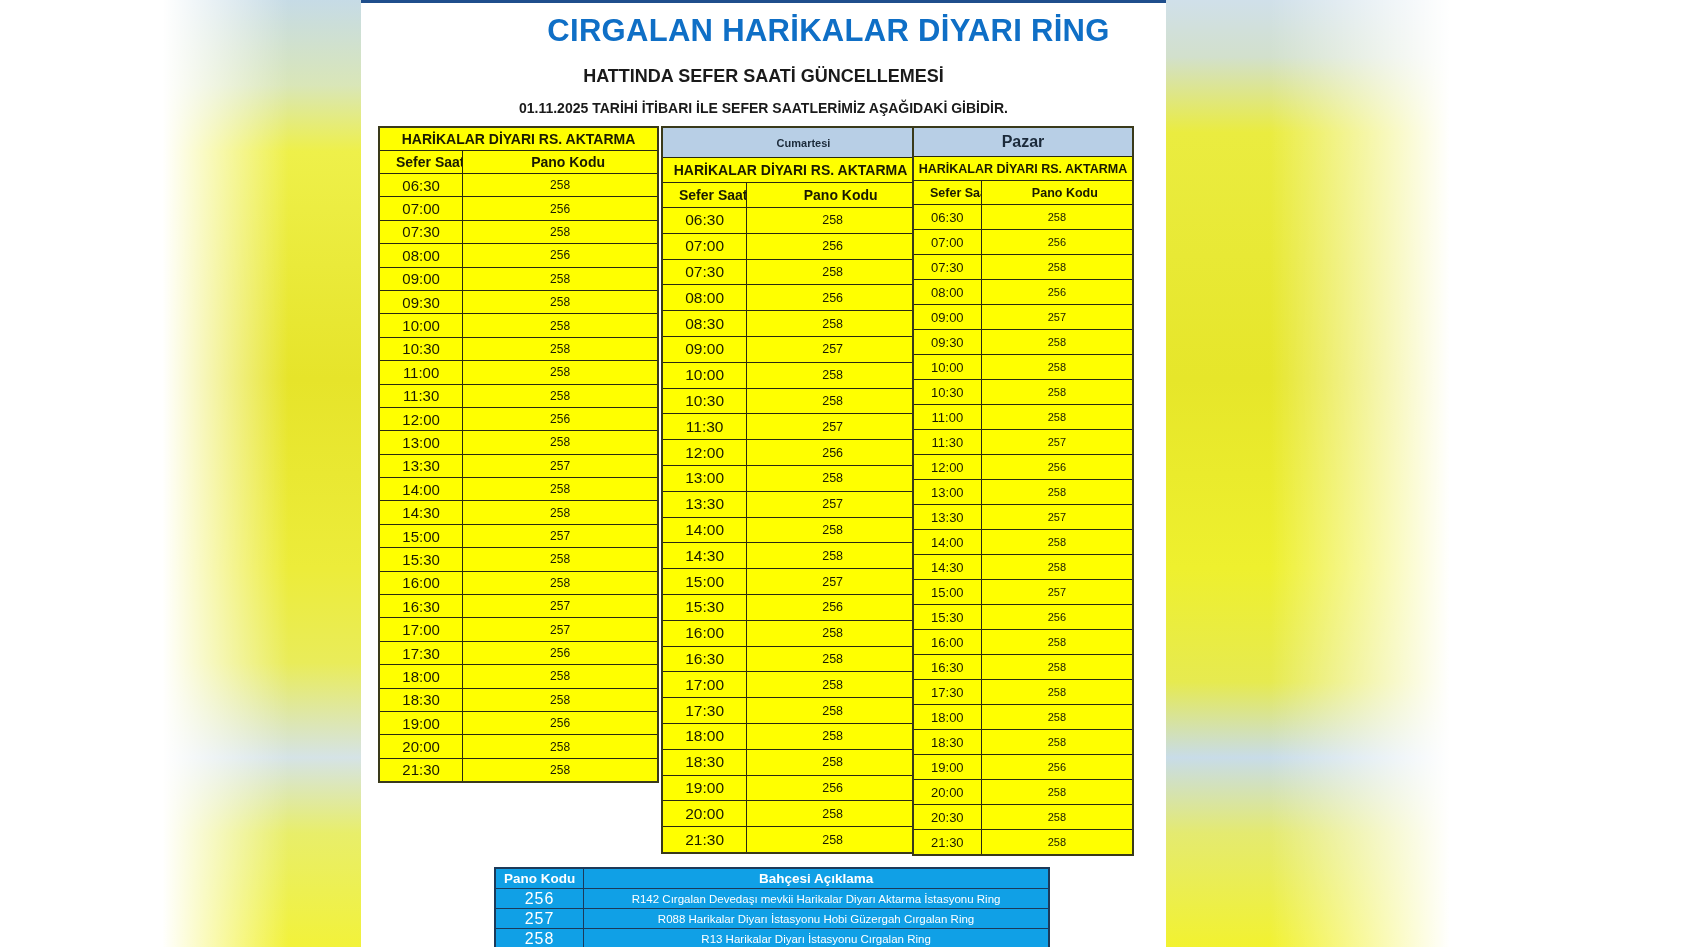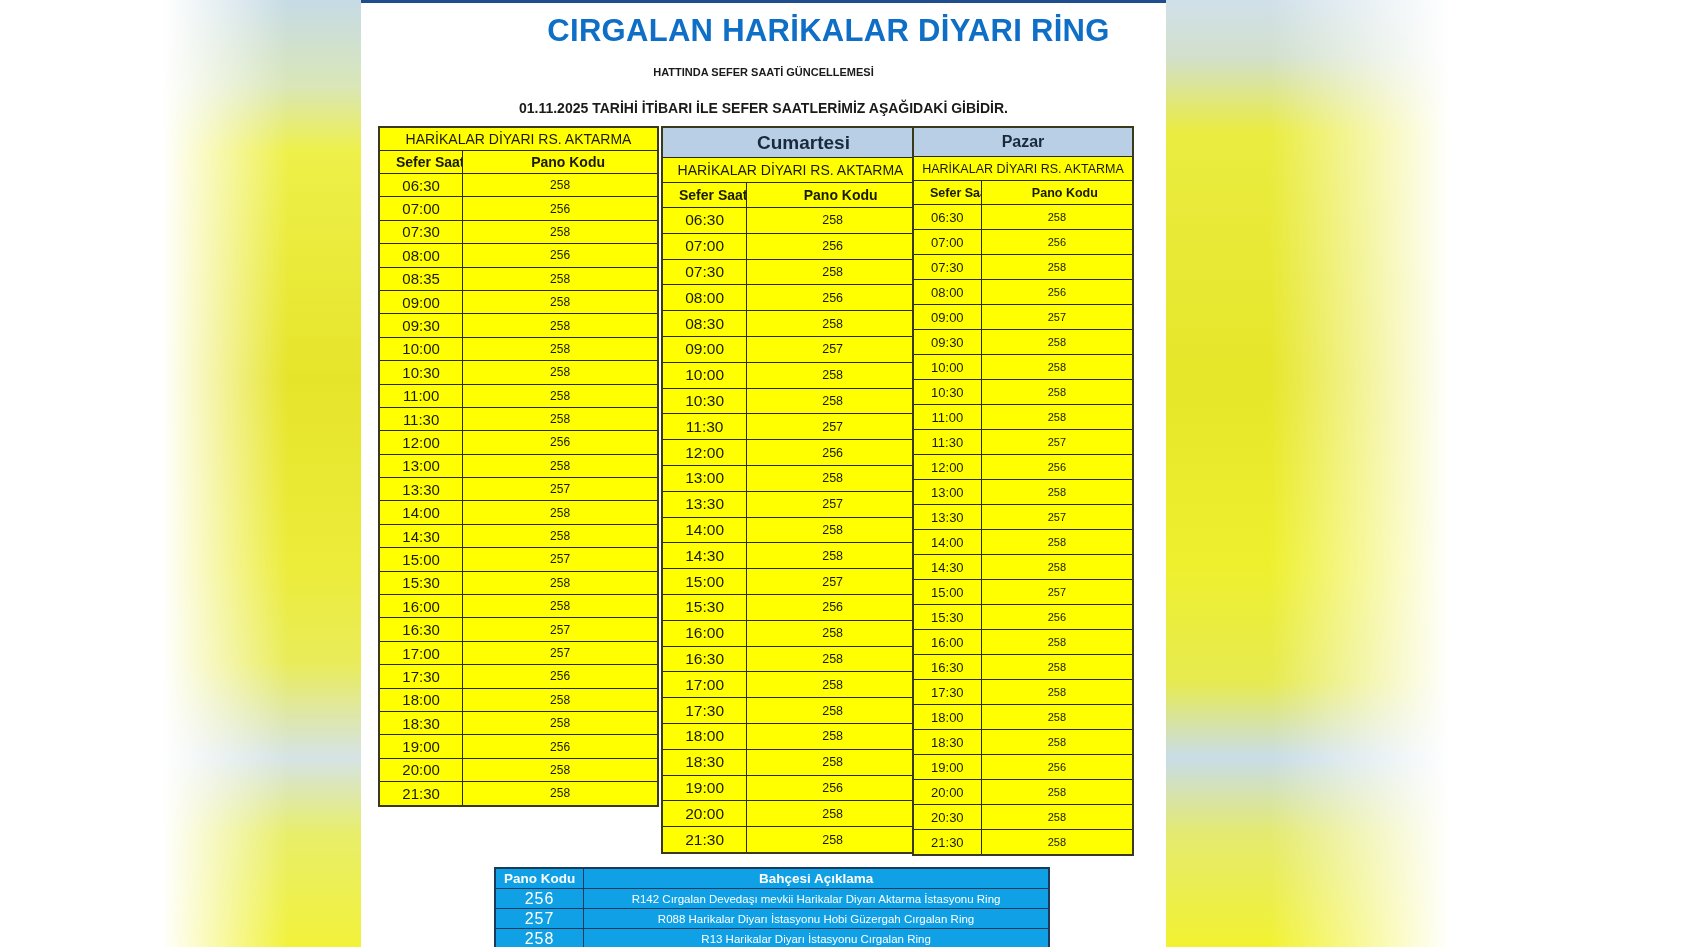--- a/index.html
+++ b/index.html
@@ -26,49 +26,49 @@
   .doc {
     position:absolute; left:361px; top:0; width:805px; height:947px; background:#ffffff;
     border-top:3px solid #1f4e8c; box-sizing:border-box;
   }
   .title {
     position:absolute; left:0; width:935px; top:10px; text-align:center;
     font-size:31px; font-weight:bold; color:#0f6fc6; letter-spacing:0.3px;
   }
   .subtitle {
     position:absolute; left:0; width:805px; top:63px; text-align:center;
-    font-size:11px; font-weight:bold; color:#1a1a1a;
+    font-size:18px; font-weight:bold; color:#1a1a1a;
   }
   .notice {
     position:absolute; left:0; width:805px; top:97px; text-align:center;
     font-size:14px; font-weight:bold; color:#1a1a1a;
   }
   .sched {
     position:absolute; border-collapse:collapse; table-layout:fixed;
     border:2px solid #3a3a1a;
   }
   .sched td {
     border:1px solid #2a2a10; padding:0; text-align:center; color:#1a1a00;
     background:#ffff00; white-space:nowrap; overflow:hidden;
   }
   .sched td.day {
     background:#b8cfe6; font-weight:bold; color:#1b2a3a;
   }
-  .sched td.route { font-weight:normal; }
+  .sched td.route { font-weight:bold; }
   .sched td.colh { font-weight:bold;padding-left:16px; }
   .sched td.time { }
   .sched td.code { }
   #t1 { left:17px; top:123px; width:281px; }
   #t1 td.day { height:29px; font-size:17px; }
   #t1 td.route { height:22px; font-size:14px; }
   #t1 td.colh { height:22px; font-size:14px; }
   #t1 td.time { height:22.4px; font-size:15px; }
   #t1 td.code { font-size:12px; }
   #t2 { left:300px; top:123px; width:259px; }
-  #t2 td.day { height:29px; font-size:19px;padding-left:26px; }
+  #t2 td.day { height:29px; font-size:11px;padding-left:26px; }
   #t2 td.route { height:24px; font-size:14px; }
   #t2 td.colh { height:24px; font-size:14px; }
   #t2 td.time { height:24.8px; font-size:15.5px; }
   #t2 td.code { font-size:12.5px; }
   #t3 { left:551px; top:123px; width:222px; }
   #t3 td.day { height:28px; font-size:16px; }
   #t3 td.route { height:23px; font-size:12.5px; }
   #t3 td.colh { height:23px; font-size:12.5px; }
   #t3 td.time { height:24px; font-size:13px; }
   #t3 td.code { font-size:11px; }
@@ -118,24 +118,20 @@
         </tr>
         <tr>
           <td class="time">07:30</td>
           <td class="code">258</td>
         </tr>
         <tr>
           <td class="time">08:00</td>
           <td class="code">256</td>
         </tr>
         <tr>
-          <td class="time">08:35</td>
-          <td class="code">258</td>
-        </tr>
-        <tr>
           <td class="time">09:00</td>
           <td class="code">258</td>
         </tr>
         <tr>
           <td class="time">09:30</td>
           <td class="code">258</td>
         </tr>
         <tr>
           <td class="time">10:00</td>
           <td class="code">258</td>

